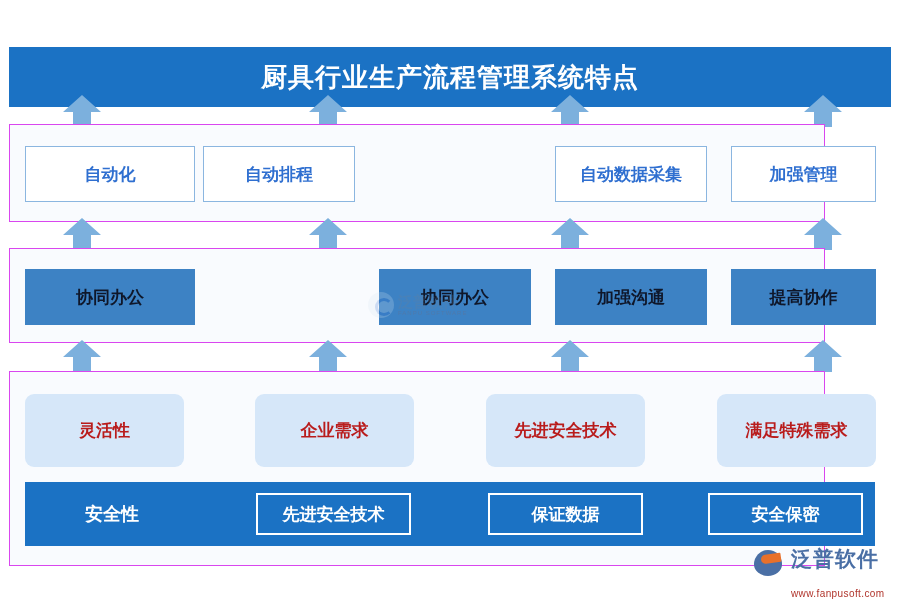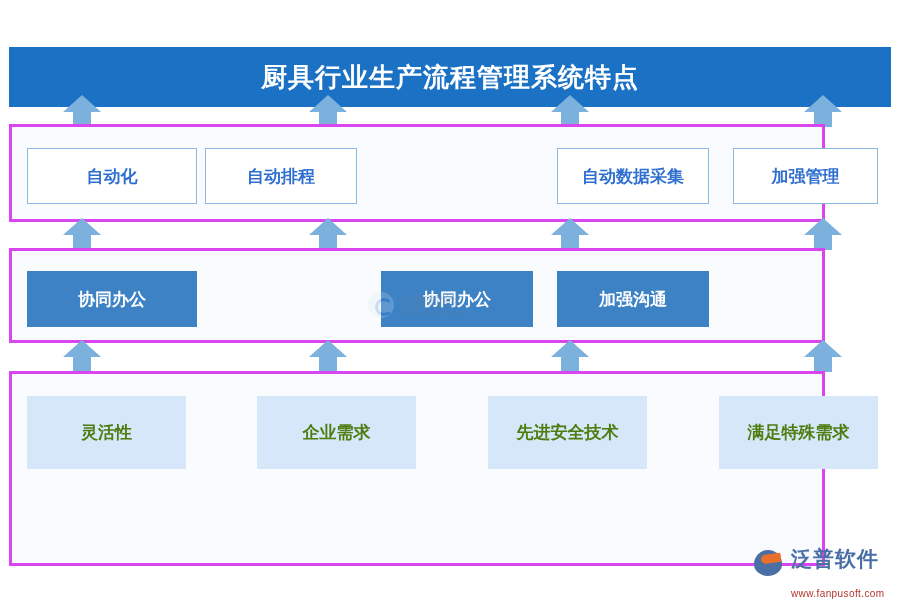--- a/index.html
+++ b/index.html
@@ -57,21 +57,21 @@
   }
   .arrow svg { display: block; }
 
   
   .group {
     position: absolute;
     left: 9px;
     width: 816px;
     box-sizing: border-box;
     background: #f9fbfe;
-    border: 3px solid #d946ef;
+    border: 1px solid #d946ef;
   }
 
   
   .row-outline {
     position: absolute;
     display: flex;
     align-items: center;
     justify-content: center;
     box-sizing: border-box;
     background: #ffffff;
@@ -83,38 +83,39 @@
   }
 
   
   .row-solid {
     position: absolute;
     display: flex;
     align-items: center;
     justify-content: center;
     box-sizing: border-box;
     background: #3d82c4;
-    color: #ffffff;
+    color: #0f172a;
     font-size: 17px;
     font-weight: bold;
     white-space: nowrap;
   }
 
   
   .row-light {
     position: absolute;
     display: flex;
     align-items: center;
     justify-content: center;
     box-sizing: border-box;
     background: #d6e7f9;
-    color: #4d7c0f;
+    color: #b91c1c;
     font-size: 17px;
     font-weight: bold;
     white-space: nowrap;
+    border-radius: 9px;
   }
 
   
   .security-bar {
     position: absolute;
     left: 25px;
     top: 482px;
     width: 850px;
     height: 64px;
     background: #1b72c4;
@@ -306,20 +307,23 @@
   <div class="group" style="top:248px; height:95px">
     <div class="row-solid" style="left:15px;  top:20px; width:170px; height:56px">
       <span>协同办公</span>
     </div>
     <div class="row-solid" style="left:369px; top:20px; width:152px; height:56px">
       <span>协同办公</span>
     </div>
     <div class="row-solid" style="left:545px; top:20px; width:152px; height:56px">
       <span>加强沟通</span>
     </div>
+    <div class="row-solid" style="left:721px; top:20px; width:145px; height:56px">
+      <span>提高协作</span>
+    </div>
   </div>
 
   <div class="watermark">
     <div class="wm-mark"></div>
     <div class="wm-text">
       <span class="wm-cn">泛普软件</span>
       <span class="wm-en">FANPU SOFTWARE</span>
     </div>
   </div>
 
@@ -354,20 +358,32 @@
       <span>企业需求</span>
     </div>
     <div class="row-light" style="left:476px; top:22px; width:159px; height:73px">
       <span>先进安全技术</span>
     </div>
     <div class="row-light" style="left:707px; top:22px; width:159px; height:73px">
       <span>满足特殊需求</span>
     </div>
   </div>
 
+  <div class="security-bar">
+    <div class="security-label">安全性</div>
+    <div class="security-box" style="left:231px; width:155px">
+      <span>先进安全技术</span>
+    </div>
+    <div class="security-box" style="left:463px; width:155px">
+      <span>保证数据</span>
+    </div>
+    <div class="security-box" style="left:683px; width:155px">
+      <span>安全保密</span>
+    </div>
+  </div>
 
   <div class="logo">
     <div class="logo-glyph">
       <div class="disc"></div>
       <div class="swoosh"></div>
     </div>
     <div class="logo-text">
       <span class="logo-cn">泛普软件</span>
       <span class="logo-url">www.fanpusoft.com</span>
     </div>

